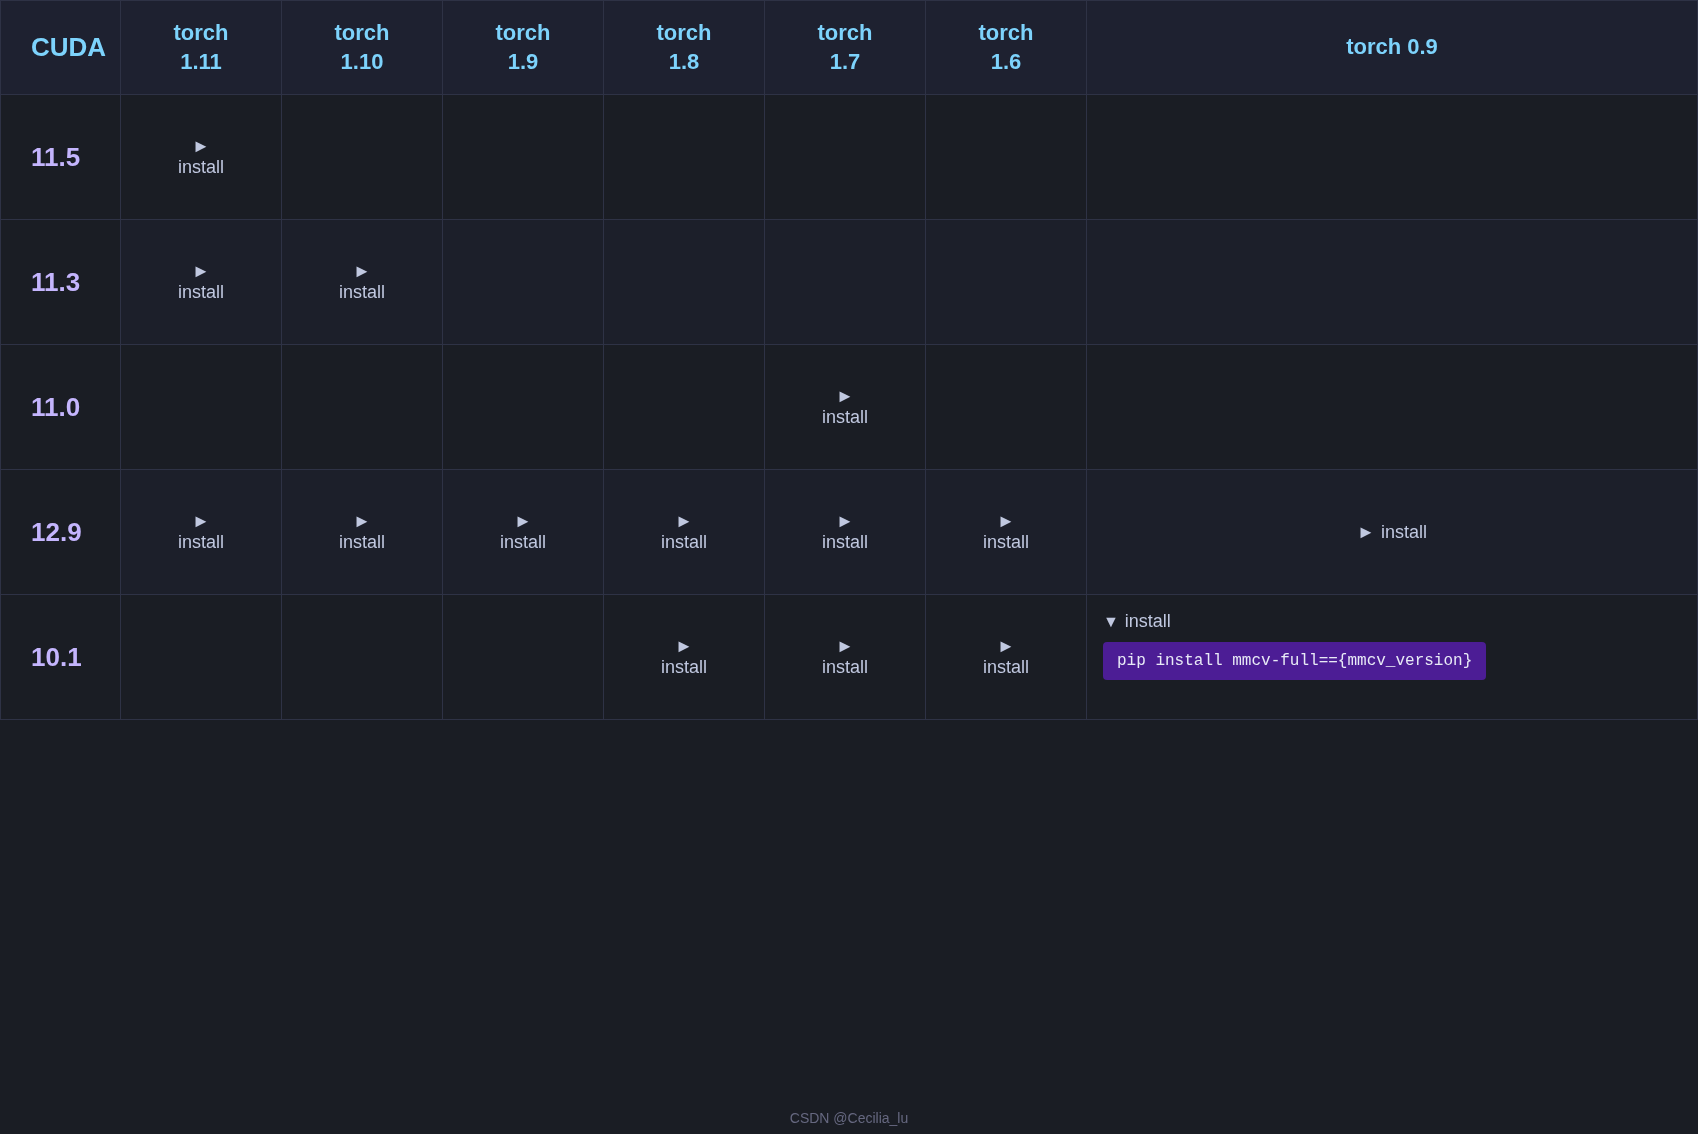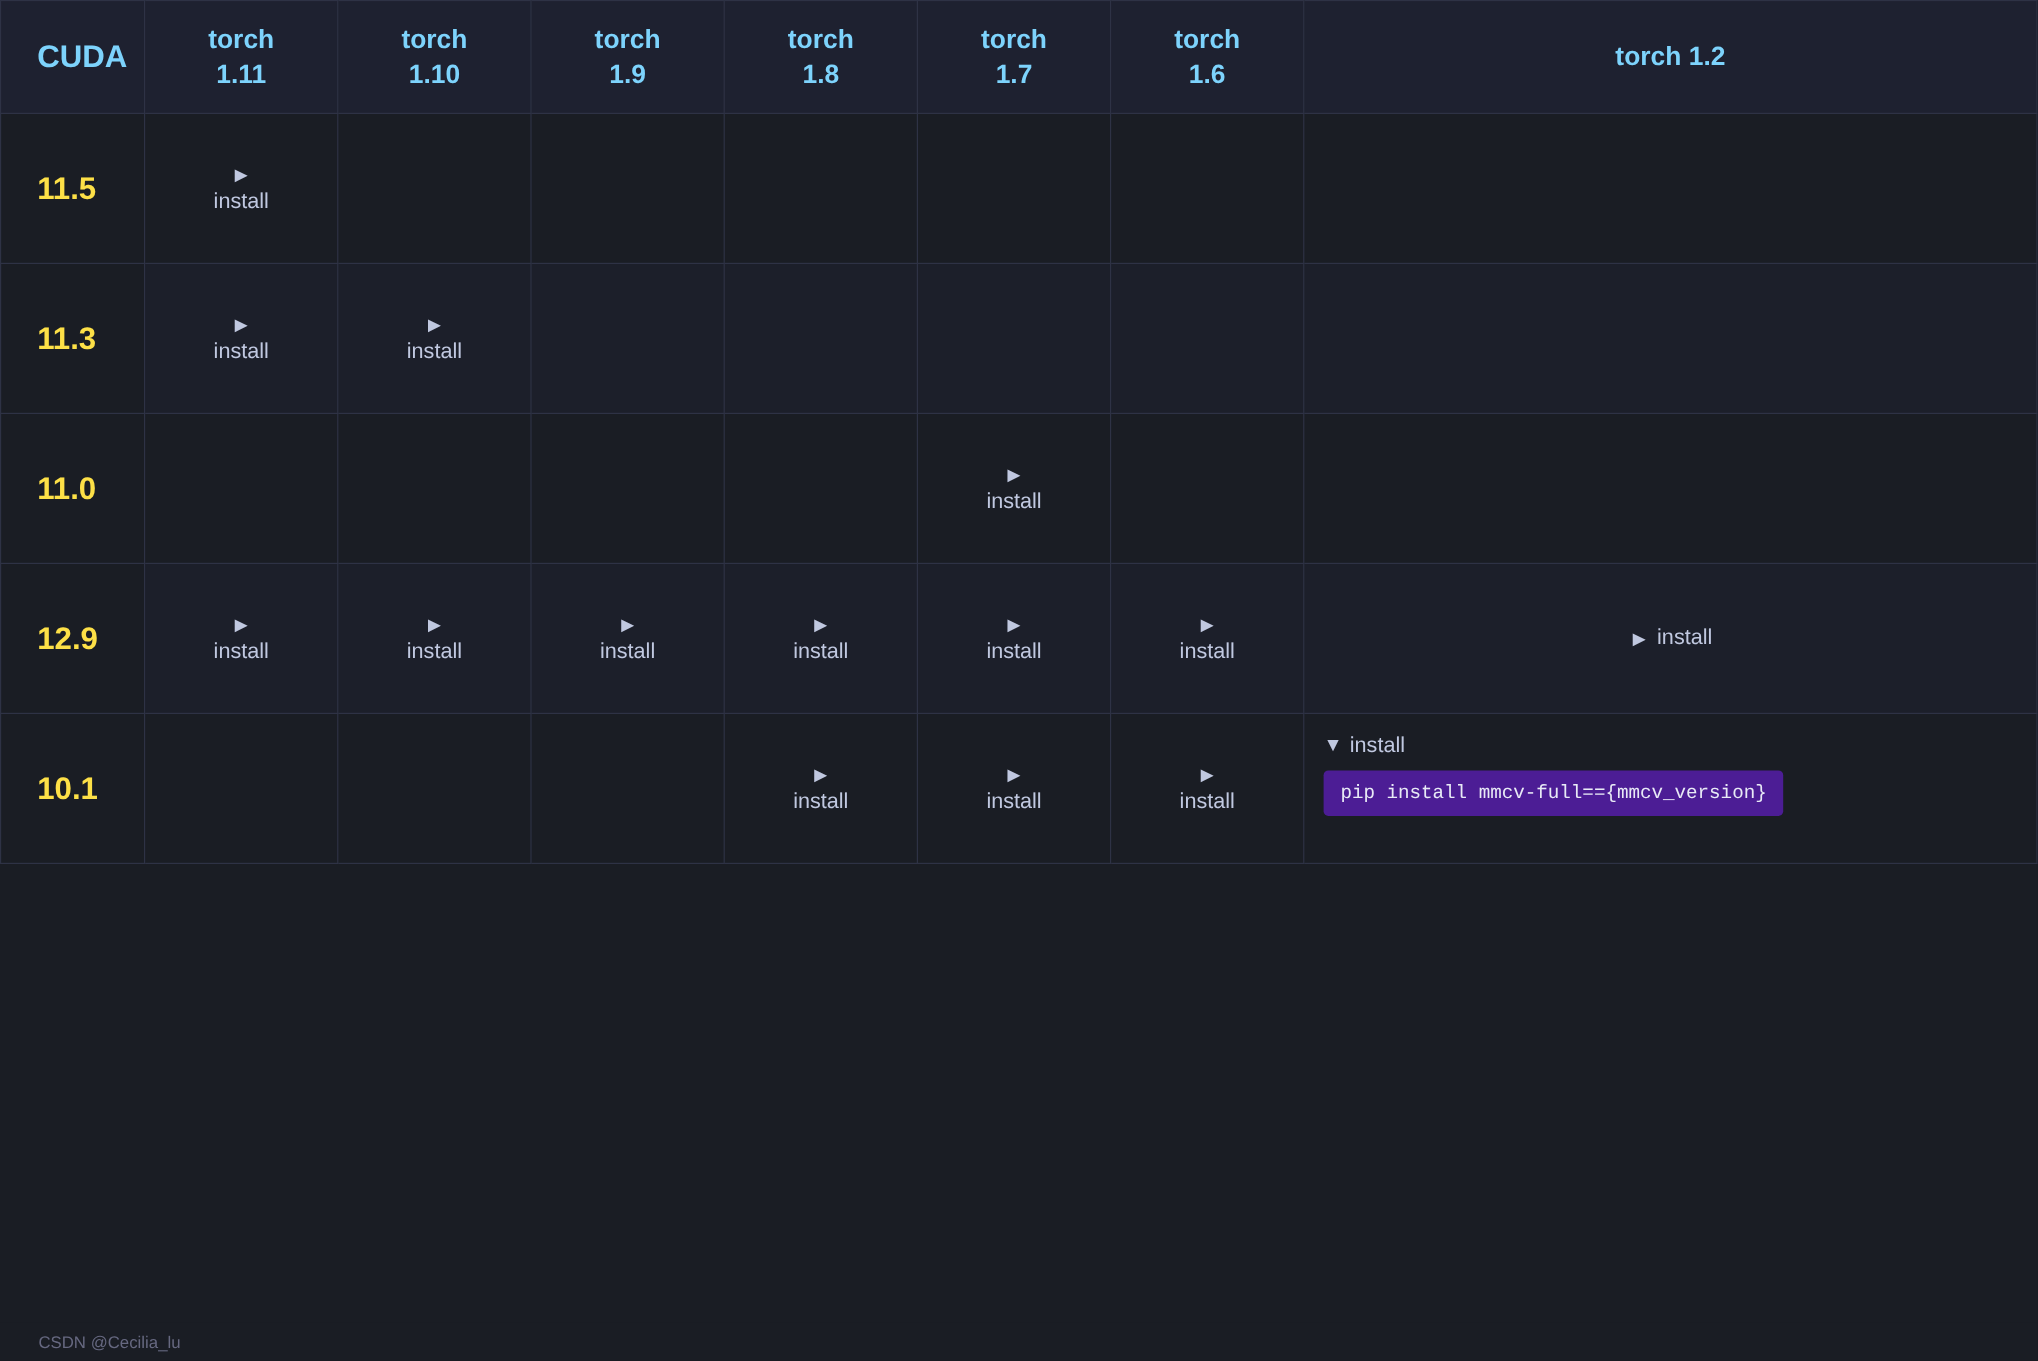--- a/index.html
+++ b/index.html
@@ -48,21 +48,21 @@
       vertical-align: middle;
       text-align: center;
       height: 125px;
     }
 
     tbody tr td:first-child {
       text-align: left;
       padding-left: 30px;
       font-size: 26px;
       font-weight: 600;
-      color: #fde047;
+      color: #c4b5fd;
       background-color: #1a1d24;
     }
 
     tbody tr {
       background-color: #1a1d24;
     }
 
     tbody tr:nth-child(even) {
       background-color: #1c1f2a;
     }
@@ -112,21 +112,21 @@
       border-radius: 4px;
       padding: 10px 14px;
       font-family: 'Courier New', monospace;
       font-size: 16px;
       color: #e8eaf6;
       white-space: nowrap;
       display: inline-block;
     }
 
     .footer {
-      text-align: left;
+      text-align: center;
       padding: 8px 32px;
       font-size: 14px;
       color: #666880;
       background-color: #1a1d24;
     }
 
     
     .col-cuda { width: 120px; }
     .col-torch { width: 161px; }
     .col-torch-last { width: auto; }
@@ -138,21 +138,21 @@
   <table>
     <thead>
       <tr id="header-row">
       <th class="col-cuda">CUDA</th>
           <th class="col-torch">torch<br>1.11</th>
           <th class="col-torch">torch<br>1.10</th>
           <th class="col-torch">torch<br>1.9</th>
           <th class="col-torch">torch<br>1.8</th>
           <th class="col-torch">torch<br>1.7</th>
           <th class="col-torch">torch<br>1.6</th>
-          <th class="col-torch-last">torch 1.2</th>
+          <th class="col-torch-last">torch 0.9</th>
         </tr>
     </thead>
     <tbody id="table-body">
     <tr>
           <td>11.5</td>
           <td><div class="install-btn">
               <span class="arrow">►</span>
               <span class="label">install</span>
             </div></td>
           <td></td>

